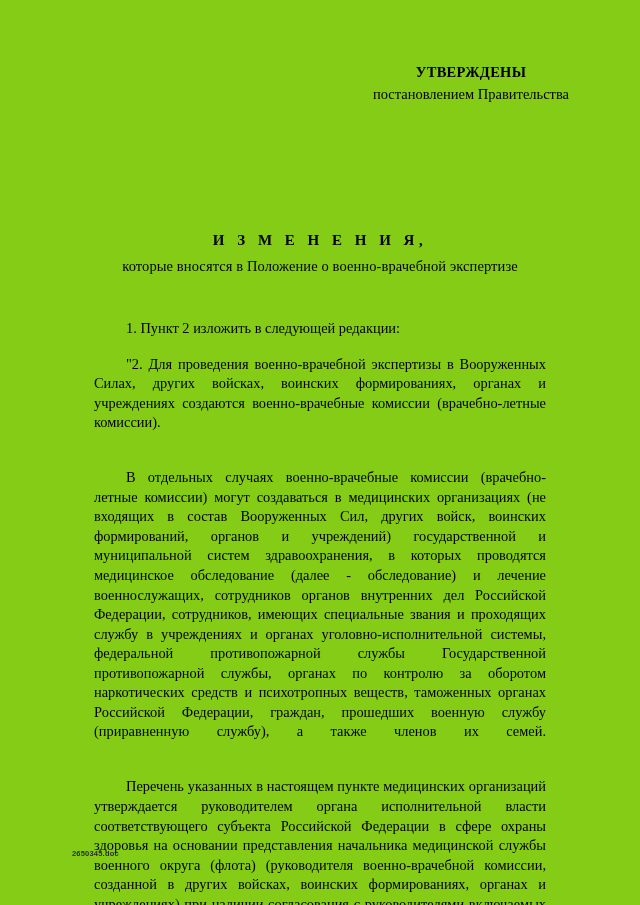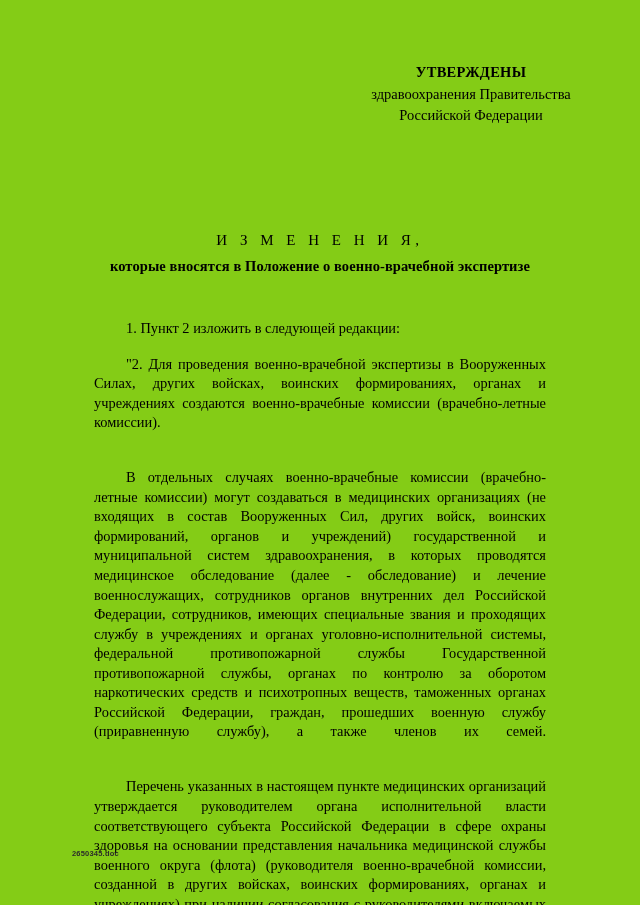--- a/index.html
+++ b/index.html
@@ -43,27 +43,27 @@
   
   .doc-title-block {
     position: absolute;
     left: 78px;
     top: 232px;
     width: 484px;
     text-align: center;
   }
   .doc-title-main {
     font-size: 15px;
-    font-weight: 400;
+    font-weight: 700;
     letter-spacing: 4.5px;
     margin-bottom: 9px;
   }
   .doc-title-sub {
     font-size: 14.5px;
-    font-weight: 700;
+    font-weight: 400;
     letter-spacing: 0.1px;
   }
 
   
   .body-block {
     position: absolute;
     left: 78px;
     top: 303px;
     width: 484px;
     font-size: 14.4px;
@@ -98,22 +98,21 @@
     letter-spacing: 0.2px;
   }
 </style>
 </head>
 <body>
 
 <div class="page">
 
   <div class="approval-block">
     <div class="approval-title">УТВЕРЖДЕНЫ</div>
-    <div class="approval-line">здравоохранения Правительства</div>
-    <div class="approval-line">Российской Федерации</div>
+    <div class="approval-line">постановлением Правительства</div>
   </div>
 
   <div class="doc-title-block">
     <div class="doc-title-main">И З М Е Н Е Н И Я,</div>
     <div class="doc-title-sub">которые вносятся в Положение о военно-врачебной экспертизе</div>
   </div>
 
   <div class="body-block">
     <p class="no-stretch">1. Пункт 2 изложить в следующей редакции:</p>
     <p>"2. Для проведения военно-врачебной экспертизы в Вооруженных Силах, других войсках, воинских формированиях, органах и учреждениях создаются военно-врачебные комиссии (врачебно-летные комиссии).</p>

